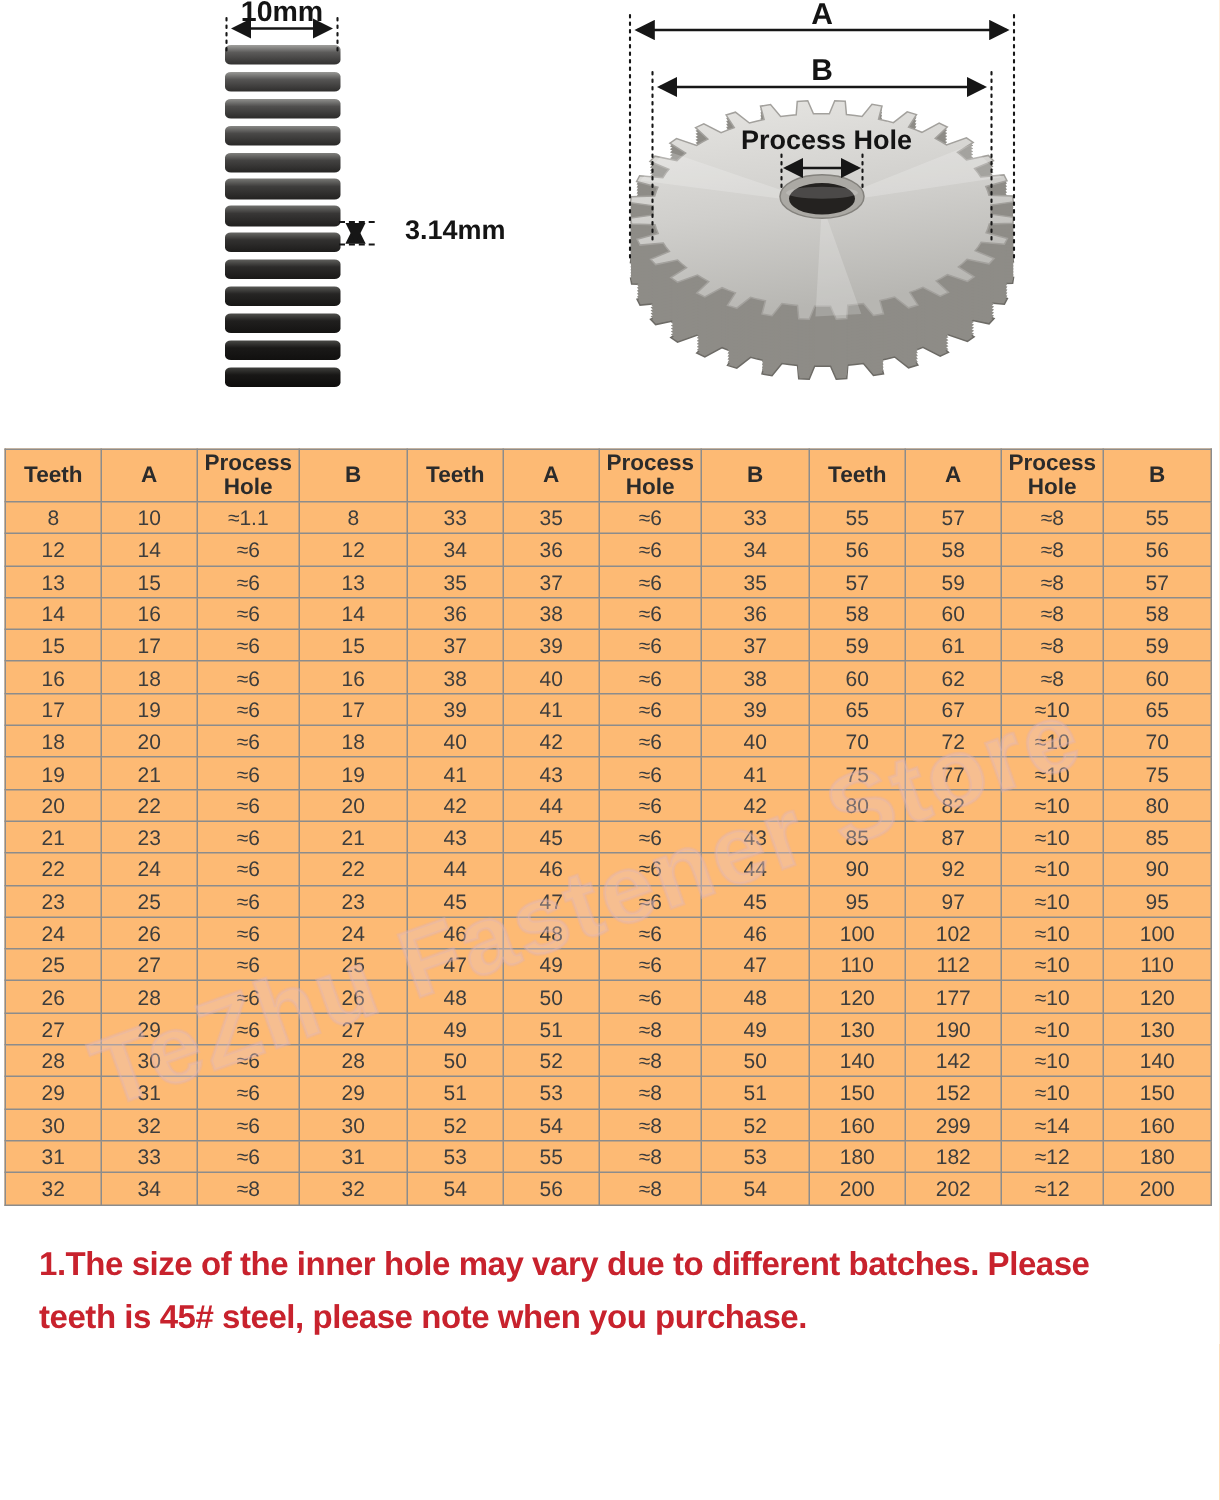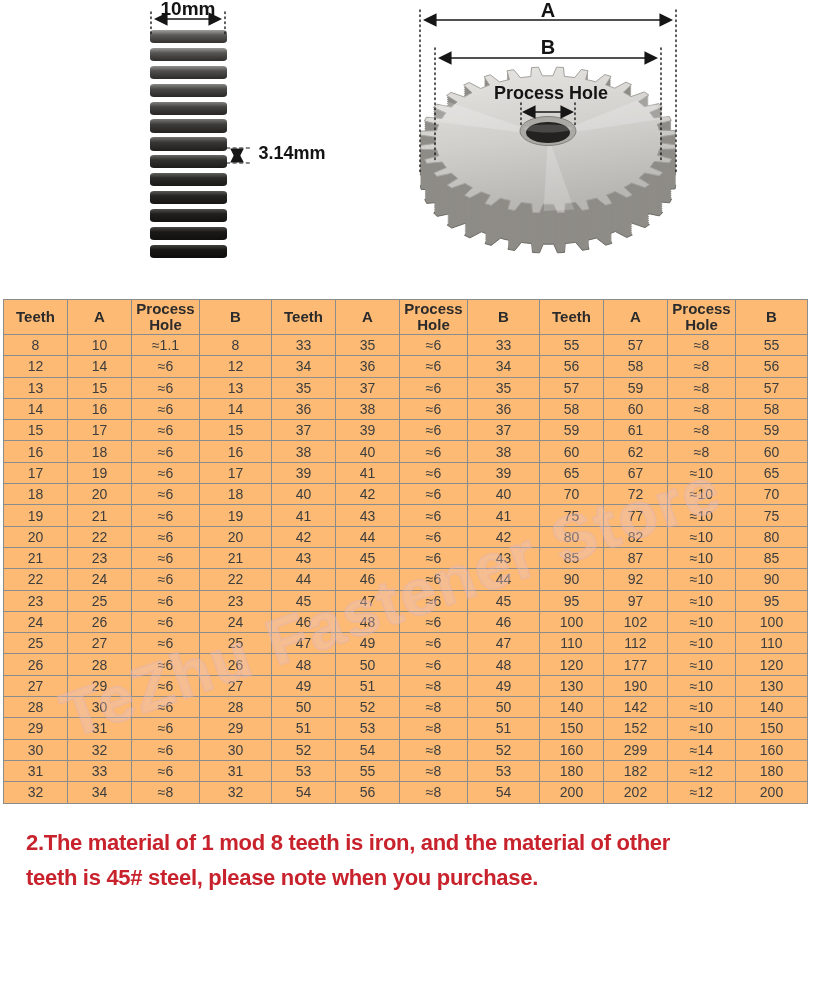--- a/index.html
+++ b/index.html
@@ -13,21 +13,21 @@
   .dot  { stroke:var(--dim,#161616); stroke-width:1.4; stroke-dasharray:1.6 3.4; stroke-linecap:round; fill:none;}
   .dash { stroke:var(--dim,#161616); stroke-width:1.2; stroke-dasharray:4 2.6; fill:none;}
 
   #gear-side { position:absolute; left:150px; top:30px; width:77px; height:228px;
     z-index:1; display:flex; flex-direction:column; justify-content:space-between; }
   .tooth-bar { height:13.2px; border-radius:4px/3px; width:100%; }
 
   .hero-label { position:absolute; z-index:3; color:#141414; text-align:center;
     font-weight:700; letter-spacing:0; white-space:nowrap; }
   #lbl-10mm   { left:143px; top:-2px; width:90px;  font-size:19px; }
-  #lbl-314    { left:247px; top:143px; width:90px; font-size:18px; text-align:center; }
+  #lbl-314    { left:247px; top:143px; width:90px; font-size:18px; text-align:right; }
   #lbl-a      { left:534px; top:-1px; width:28px;  font-size:20px; }
   #lbl-b      { left:534px; top:36px; width:28px;  font-size:20px; }
   #lbl-hole   { left:468px; top:83px; width:166px; font-size:18px; font-weight:600; }
 
   
   #table-wrap { position:relative; width:813px; }
   table { border-collapse:collapse; table-layout:fixed; width:662px; margin-left:3px;
     background:#fdba74; }
   th, td { border:1px solid var(--tbl,#8c8c8c); text-align:center; vertical-align:middle;
     padding:0; overflow:hidden; }
@@ -479,15 +479,15 @@
           <td>202</td>
           <td>≈12</td>
           <td>200</td>
         </tr>
       </tbody>
     </table>
   <div class="watermark">TeZhu Fastener Store</div>
 </div>
 
 <div id="note">
-  <div class="note-line">2.The material of 1 mod 8 teeth is iron, and the material of other</div>
+  <div class="note-line">1.The size of the inner hole may vary due to different batches. Please</div>
   <div class="note-line"> teeth is 45# steel, please note when you purchase.</div>
 </div>
 
 </body></html>

